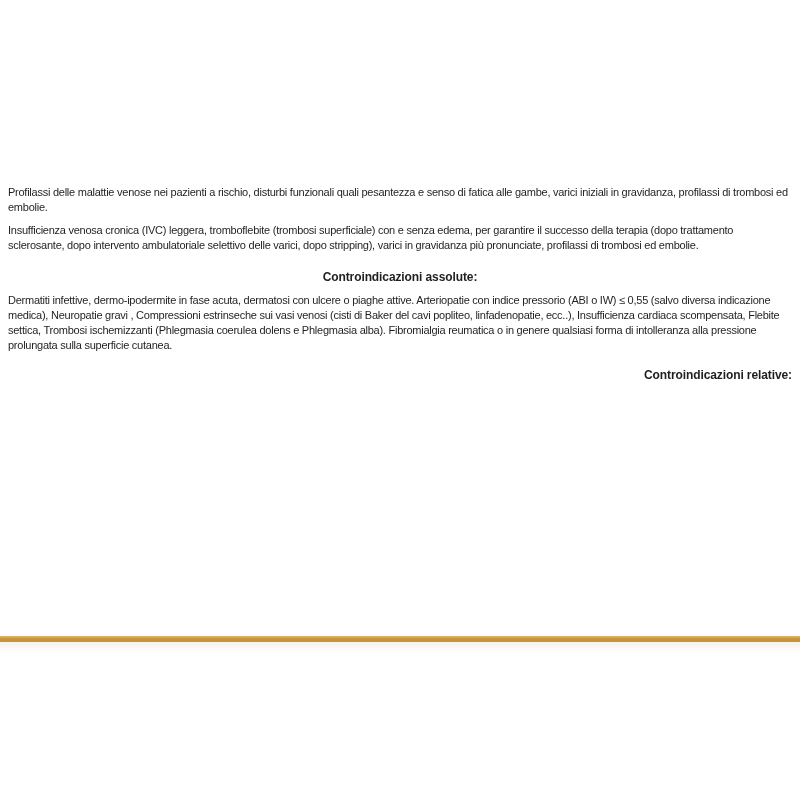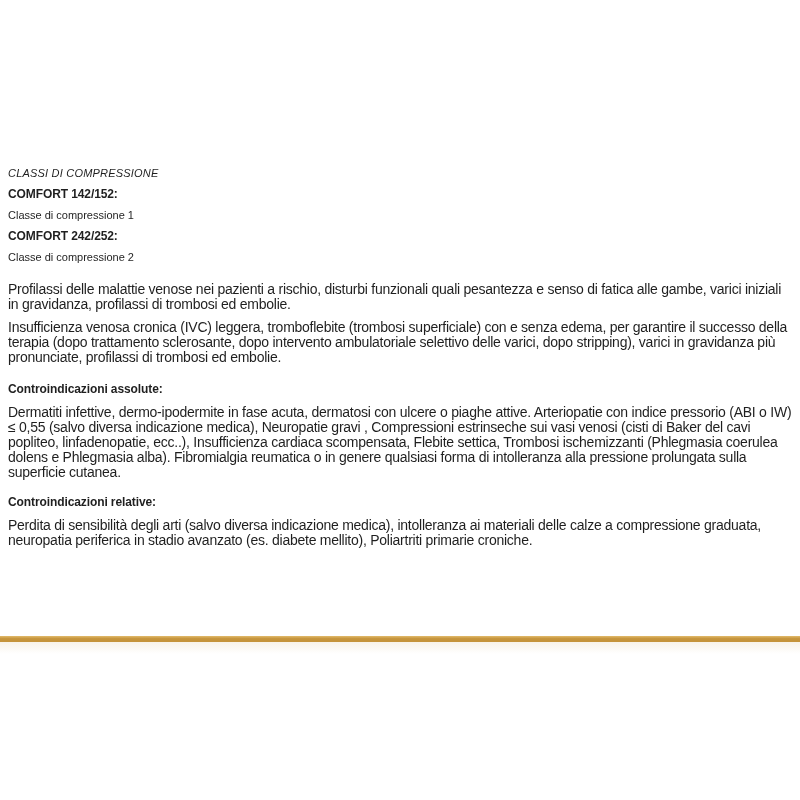--- a/index.html
+++ b/index.html
@@ -38,27 +38,27 @@
     margin-bottom: 7px;
     letter-spacing: -0.1px;
   }
   .plain-line {
     font-size: 11px;
     line-height: 13px;
     margin-bottom: 8px;
   }
   .classi .bold-head { margin-bottom: 8px; }
   .para {
-    font-size: 14px;
+    font-size: 11px;
     line-height: 15px;
     margin-bottom: 8px;
     letter-spacing: -0.25px;
   }
-  .head-assolute { margin-bottom: 9px; }
-  .head-relative { margin-top: 16px; margin-bottom: 9px; }
+  .head-assolute { margin-bottom: 9px; text-align: center; }
+  .head-relative { margin-top: 16px; margin-bottom: 23px; text-align: right; }
   .divider {
     position: absolute;
     left: 0;
     top: 636px;
     width: 800px;
     height: 6px;
     background: linear-gradient(180deg, #E2BB6B 0%, #C5943C 45%, #C0903A 100%);
   }
   .divider-fade {
     position: absolute;
@@ -67,36 +67,28 @@
     width: 800px;
     height: 12px;
     background: linear-gradient(180deg, rgba(243, 235, 219, 0.6) 0%, rgba(255,255,255,0) 100%);
   }
 </style>
 </head>
 <body>
 
 <div class="page">
 
-  <section class="classi">
-    <p class="label">CLASSI DI COMPRESSIONE</p>
-    <p class="bold-head">COMFORT 142/152:</p>
-    <p class="plain-line">Classe di compressione 1</p>
-    <p class="bold-head">COMFORT 242/252:</p>
-    <p class="plain-line">Classe di compressione 2</p>
-  </section>
 
   <section class="gap">
     <p class="para">Profilassi delle malattie venose nei pazienti a rischio, disturbi funzionali quali pesantezza e senso di fatica alle gambe, varici iniziali in gravidanza, profilassi di trombosi ed embolie.</p>
     <p class="para">Insufficienza venosa cronica (IVC) leggera, tromboflebite (trombosi superficiale) con e senza edema, per garantire il successo della terapia (dopo trattamento sclerosante, dopo intervento ambulatoriale selettivo delle varici, dopo stripping), varici in gravidanza più pronunciate, profilassi di trombosi ed embolie.</p>
   </section>
 
   <section class="gap">
     <p class="bold-head head-assolute">Controindicazioni assolute:</p>
     <p class="para">Dermatiti infettive, dermo-ipodermite in fase acuta, dermatosi con ulcere o piaghe attive. Arteriopatie con indice pressorio (ABI o IW) ≤ 0,55 (salvo diversa indicazione medica), Neuropatie gravi , Compressioni estrinseche sui vasi venosi (cisti di Baker del cavi popliteo, linfadenopatie, ecc..), Insufficienza cardiaca scompensata, Flebite settica, Trombosi ischemizzanti (Phlegmasia coerulea dolens e Phlegmasia alba). Fibromialgia reumatica o in genere qualsiasi forma di intolleranza alla pressione prolungata sulla superficie cutanea.</p>
     <p class="bold-head head-relative">Controindicazioni relative:</p>
-    <p class="para">Perdita di sensibilità degli arti (salvo diversa indicazione medica), intolleranza ai materiali delle calze a compressione graduata, neuropatia periferica in stadio avanzato (es. diabete mellito), Poliartriti primarie croniche.</p>
   </section>
 
 </div>
 
 <div class="divider" style="background: linear-gradient(rgb(226, 187, 107) 0%, rgb(197, 148, 60) 45%, rgb(197, 148, 60) 100%);"></div>
 <div class="divider-fade"></div>
 
 </body></html>

